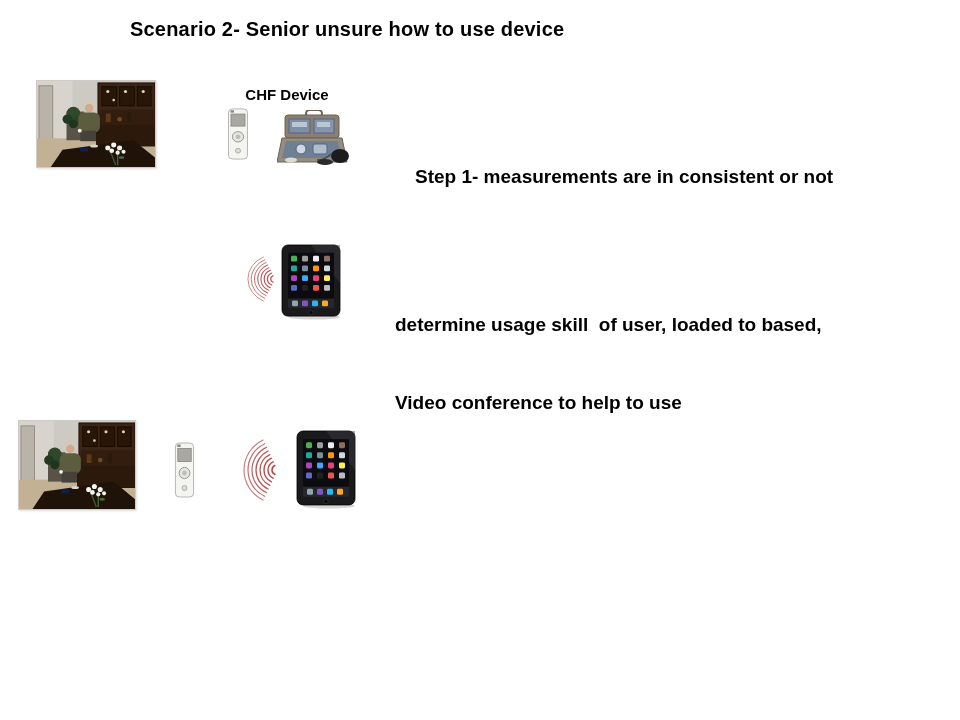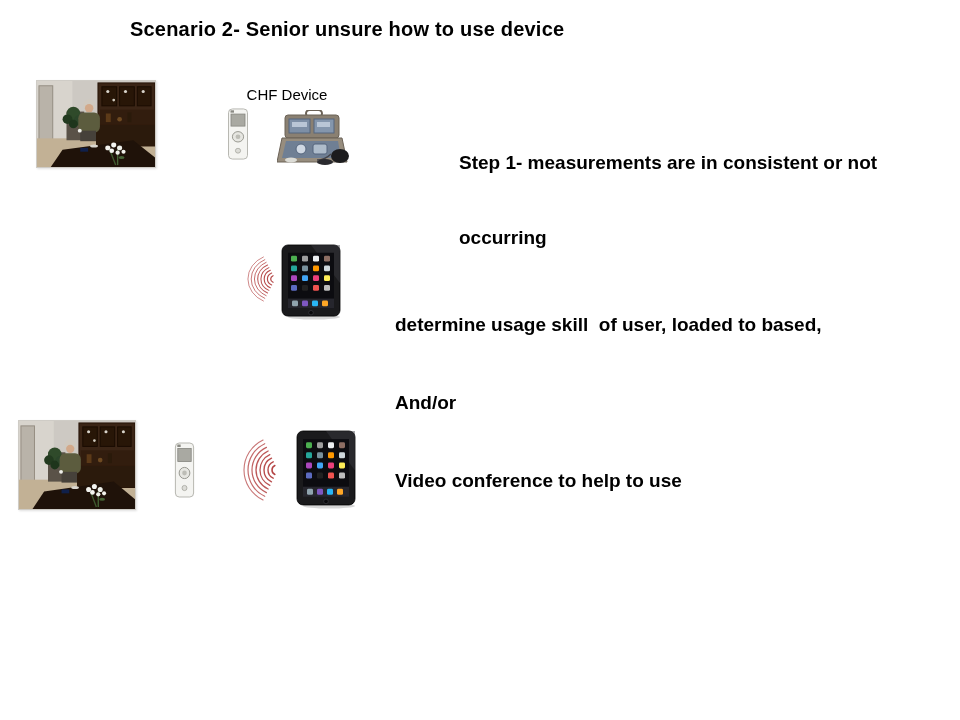--- a/index.html
+++ b/index.html
@@ -12,28 +12,28 @@
     overflow: hidden;
   }
   .abs { position: absolute; }
   .slide-title {
     left: 130px; top: 18px;
     font-size: 20px; font-weight: bold;
     white-space: pre-wrap; letter-spacing: 0.2px;
   }
   .chf-label {
     left: 228px; top: 86px; width: 118px;
-    text-align: center; font-size: 15px; font-weight: normal;
+    text-align: center; font-size: 15px; font-weight: bold;
     white-space: pre-wrap;
   }
   .step {
     font-weight: bold; font-size: 19px;
     white-space: pre-wrap;
   }
-  .step1 { left: 415px; top: 100px; width: 500px; line-height: 25px; margin-left: 44px; }
+  .step1 { left: 415px; top: 114px; width: 500px; line-height: 25px; }
   .step2 { left: 395px; top: 260px; width: 500px; line-height: 26px; }
   .step3 { left: 392px; top: 435px; width: 520px; line-height: 25px; }
   .photo { border: 1px solid #cfccc6; box-shadow: 1px 1px 2px rgba(0,0,0,.12); }
   .photo-row1 { left: 36px; top: 80px; width: 120px; height: 88px; }
   .photo-row3 { left: 18px; top: 420px; width: 118px; height: 90px; }
   .handheld-row1 { left: 226px; top: 108px; width: 24px; height: 52px; }
   .handheld-row3 { left: 173px; top: 442px; width: 23px; height: 56px; }
   .case-row1 { left: 277px; top: 110px; width: 74px; height: 58px; }
   .arcs-row2 { left: 226px; top: 251px; width: 52px; height: 56px; }
   .arcs-row3 { left: 217px; top: 432px; width: 64px; height: 76px; }
@@ -180,36 +180,34 @@
         <use href="#sym-handheld" xlink:href="#sym-handheld"></use>
       </svg>
   </div>
   <div class="abs case-row1">
     <svg viewBox="0 0 74 58" preserveAspectRatio="none">
         <use href="#sym-case" xlink:href="#sym-case"></use>
       </svg>
   </div>
   <div class="abs step step1">
     <div>Step 1- measurements are in consistent or not</div>
-    <div>occurring</div>
   </div>
 
   <div class="abs arcs-row2">
     <svg viewBox="0 0 64 76" preserveAspectRatio="none">
         <use href="#sym-arcs" xlink:href="#sym-arcs"></use>
       </svg>
   </div>
   <div class="abs ipad-row2">
     <svg viewBox="0 0 60 78" preserveAspectRatio="none">
         <use href="#sym-ipad" xlink:href="#sym-ipad"></use>
       </svg>
   </div>
   <div class="abs step step2">
     <div>determine usage skill  of user, loaded to based,</div>
-    <div>And/or</div>
     <div>Video conference to help to use</div>
   </div>
 
   <div class="abs photo photo-row3">
     <svg viewBox="0 0 120 90" preserveAspectRatio="none">
         <use href="#sym-photo" xlink:href="#sym-photo"></use>
       </svg>
   </div>
   <div class="abs handheld-row3">
     <svg viewBox="0 0 24 56" preserveAspectRatio="none">

